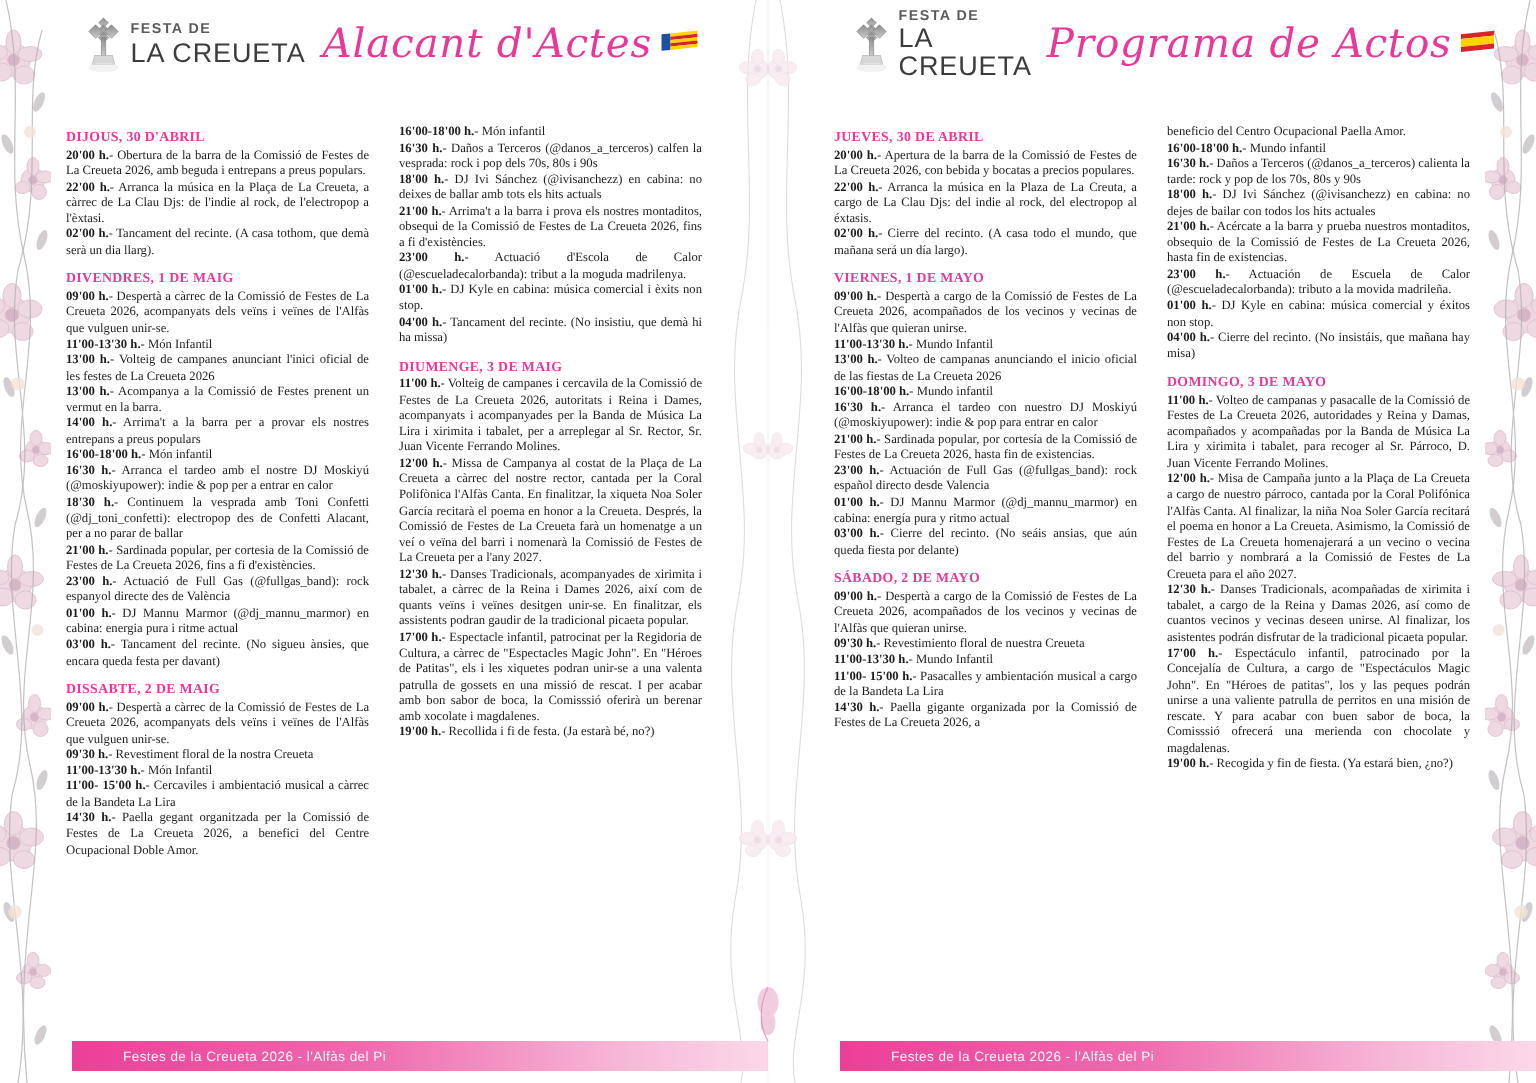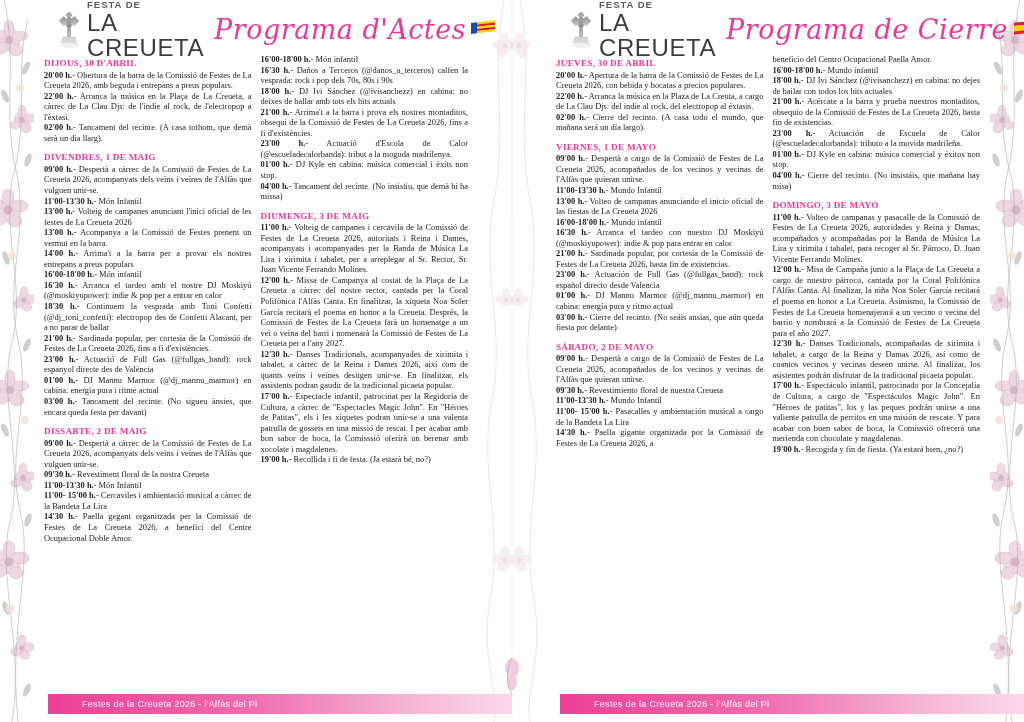--- a/index.html
+++ b/index.html
@@ -29,38 +29,39 @@
   .brand { display: flex; align-items: center; gap: 5px; }
   .cross-logo { width: 26px; height: 40px; position: relative; }
   .brand-text { line-height: 1; }
   .brand-festa {
     font-family: "Liberation Sans", sans-serif;
     font-weight: bold; font-size: 9.5px; letter-spacing: 1.0px;
     color: #5b5b5b;
   }
   .brand-creueta {
     font-family: "Liberation Sans", sans-serif;
-    font-size: 24px; letter-spacing: 0.6px; color: #3c3c3c;
+    font-size: 18px; letter-spacing: 0.6px; color: #3c3c3c;
     line-height: 1.05; margin-top: 1px;
   }
   .programa {
     flex: 1; text-align: center;
     font-family: "DejaVu Serif", serif;
     font-style: italic; font-size: 27px; color: #e8399a;
     letter-spacing: 0.5px; white-space: nowrap;
     margin-left: 10px; margin-top: -2px;
   }
   .flag { width: 26px; height: 17px; position: relative; margin-left: 4px; margin-top: -4px; }
 
   
   .columns {
     position: relative; z-index: 2;
-    display: flex; gap: 9px;
+    display: flex; gap: 20px;
     padding: 0 44px 0 44px;
     height: 640px;
+    margin-top: 28px;
   }
   .page.right .columns { padding: 0 44px 4px 44px; }
   .col { width: 212px; font-size: 8.45px; line-height: 10.55px; color: #1b1b1b; }
   .col.justify p { text-align: justify; }
 
   .day {
     color: #e8399a; font-weight: bold;
     font-family: "Liberation Serif", serif;
     font-size: 9.2px; letter-spacing: 0.25px;
     margin-top: 9px; margin-bottom: 1px;
@@ -251,21 +252,21 @@
             </g>
             <path d="M7 27 L19 27 L20.5 33 L5.5 33 Z" fill="#d8d8d8" stroke="#aaa" stroke-width="0.4"></path>
             <ellipse cx="13" cy="35" rx="10" ry="3.2" fill="#e9e9e9" opacity="0.6"></ellipse>
           </svg>
         </div>
         <div class="brand-text">
           <div class="brand-festa">FESTA DE</div>
           <div class="brand-creueta">LA CREUETA</div>
         </div>
       </div>
-      <div class="programa">Programa d'Actes</div>
+      <div class="programa">Alacant d'Actes</div>
       <div class="flag">
         <svg width="26" height="17" viewBox="0 0 26 17" xmlns="http://www.w3.org/2000/svg">
           <g transform="skewY(-6)">
             <rect x="1" y="3" width="6" height="11" fill="#1c4fa0"></rect>
             <rect x="7" y="3" width="18" height="2.2" fill="#ffd200"></rect>
             <rect x="7" y="5.2" width="18" height="2.2" fill="#d8232a"></rect>
             <rect x="7" y="7.4" width="18" height="2.2" fill="#ffd200"></rect>
             <rect x="7" y="9.6" width="18" height="2.2" fill="#d8232a"></rect>
             <rect x="7" y="11.8" width="18" height="2.2" fill="#ffd200"></rect>
           </g>
@@ -473,21 +474,21 @@
             </g>
             <path d="M7 27 L19 27 L20.5 33 L5.5 33 Z" fill="#d8d8d8" stroke="#aaa" stroke-width="0.4"></path>
             <ellipse cx="13" cy="35" rx="10" ry="3.2" fill="#e9e9e9" opacity="0.6"></ellipse>
           </svg>
         </div>
         <div class="brand-text">
           <div class="brand-festa">FESTA DE</div>
           <div class="brand-creueta">LA CREUETA</div>
         </div>
       </div>
-      <div class="programa">Programa de Cierre</div>
+      <div class="programa">Programa de Actos</div>
       <div class="flag">
         <svg width="26" height="17" viewBox="0 0 26 17" xmlns="http://www.w3.org/2000/svg">
           <g transform="skewY(-6)">
             <rect x="2" y="3" width="22" height="3.2" fill="#d8232a"></rect>
             <rect x="2" y="6.2" width="22" height="5.4" fill="#ffd200"></rect>
             <rect x="2" y="11.6" width="22" height="3.2" fill="#d8232a"></rect>
           </g>
         </svg>
       </div>
     </div>
@@ -511,20 +512,21 @@
           <div class="day">SÁBADO, 2 DE MAYO</div>
           <p class="entry"><b>09'00 h.</b>- Despertà a cargo de la Comissió de Festes de La Creueta 2026, acompañados de los vecinos y vecinas de l'Alfàs que quieran unirse.</p>
           <p class="entry"><b>09'30 h.</b>- Revestimiento floral de nuestra Creueta</p>
           <p class="entry"><b>11'00-13'30 h.</b>- Mundo Infantil</p>
           <p class="entry"><b>11'00- 15'00 h.</b>- Pasacalles y ambientación musical a cargo de la Bandeta La Lira</p>
           <p class="entry"><b>14'30 h.</b>- Paella gigante organizada por la Comissió de Festes de La Creueta 2026, a</p>
         </div>
       <div class="col justify">
           <p class="entry">beneficio del Centro Ocupacional Paella Amor.</p>
           <p class="entry"><b>16'00-18'00 h.</b>- Mundo infantil</p>
+          <p class="entry"><b>16'30 h.</b>- Daños a Terceros (@danos_a_terceros) calienta la tarde: rock y pop de los 70s, 80s y 90s</p>
           <p class="entry"><b>18'00 h.</b>- DJ Ivi Sánchez (@ivisanchezz) en cabina: no dejes de bailar con todos los hits actuales</p>
           <p class="entry"><b>21'00 h.</b>- Acércate a la barra y prueba nuestros montaditos, obsequio de la Comissió de Festes de La Creueta 2026, hasta fin de existencias.</p>
           <p class="entry"><b>23'00 h.</b>- Actuación de Escuela de Calor (@escueladecalorbanda): tributo a la movida madrileña.</p>
           <p class="entry"><b>01'00 h.</b>- DJ Kyle en cabina: música comercial y éxitos non stop.</p>
           <p class="entry"><b>04'00 h.</b>- Cierre del recinto. (No insistáis, que mañana hay misa)</p>
           <div class="day">DOMINGO, 3 DE MAYO</div>
           <p class="entry"><b>11'00 h.</b>- Volteo de campanas y pasacalle de la Comissió de Festes de La Creueta 2026, autoridades y Reina y Damas, acompañados y acompañadas por la Banda de Música La Lira y xirimita i tabalet, para recoger al Sr. Párroco, D. Juan Vicente Ferrando Molines.</p>
           <p class="entry"><b>12'00 h.</b>- Misa de Campaña junto a la Plaça de La Creueta a cargo de nuestro párroco, cantada por la Coral Polifónica l'Alfàs Canta. Al finalizar, la niña Noa Soler García recitará el poema en honor a La Creueta. Asimismo, la Comissió de Festes de La Creueta homenajerará a un vecino o vecina del barrio y nombrará a la Comissió de Festes de La Creueta para el año 2027.</p>
           <p class="entry"><b>12'30 h.</b>- Danses Tradicionals, acompañadas de xirimita i tabalet, a cargo de la Reina y Damas 2026, así como de cuantos vecinos y vecinas deseen unirse. Al finalizar, los asistentes podrán disfrutar de la tradicional picaeta popular.</p>
           <p class="entry"><b>17'00 h.</b>- Espectáculo infantil, patrocinado por la Concejalía de Cultura, a cargo de "Espectáculos Magic John". En "Héroes de patitas", los y las peques podrán unirse a una valiente patrulla de perritos en una misión de rescate. Y para acabar con buen sabor de boca, la Comisssió ofrecerá una merienda con chocolate y magdalenas.</p>

